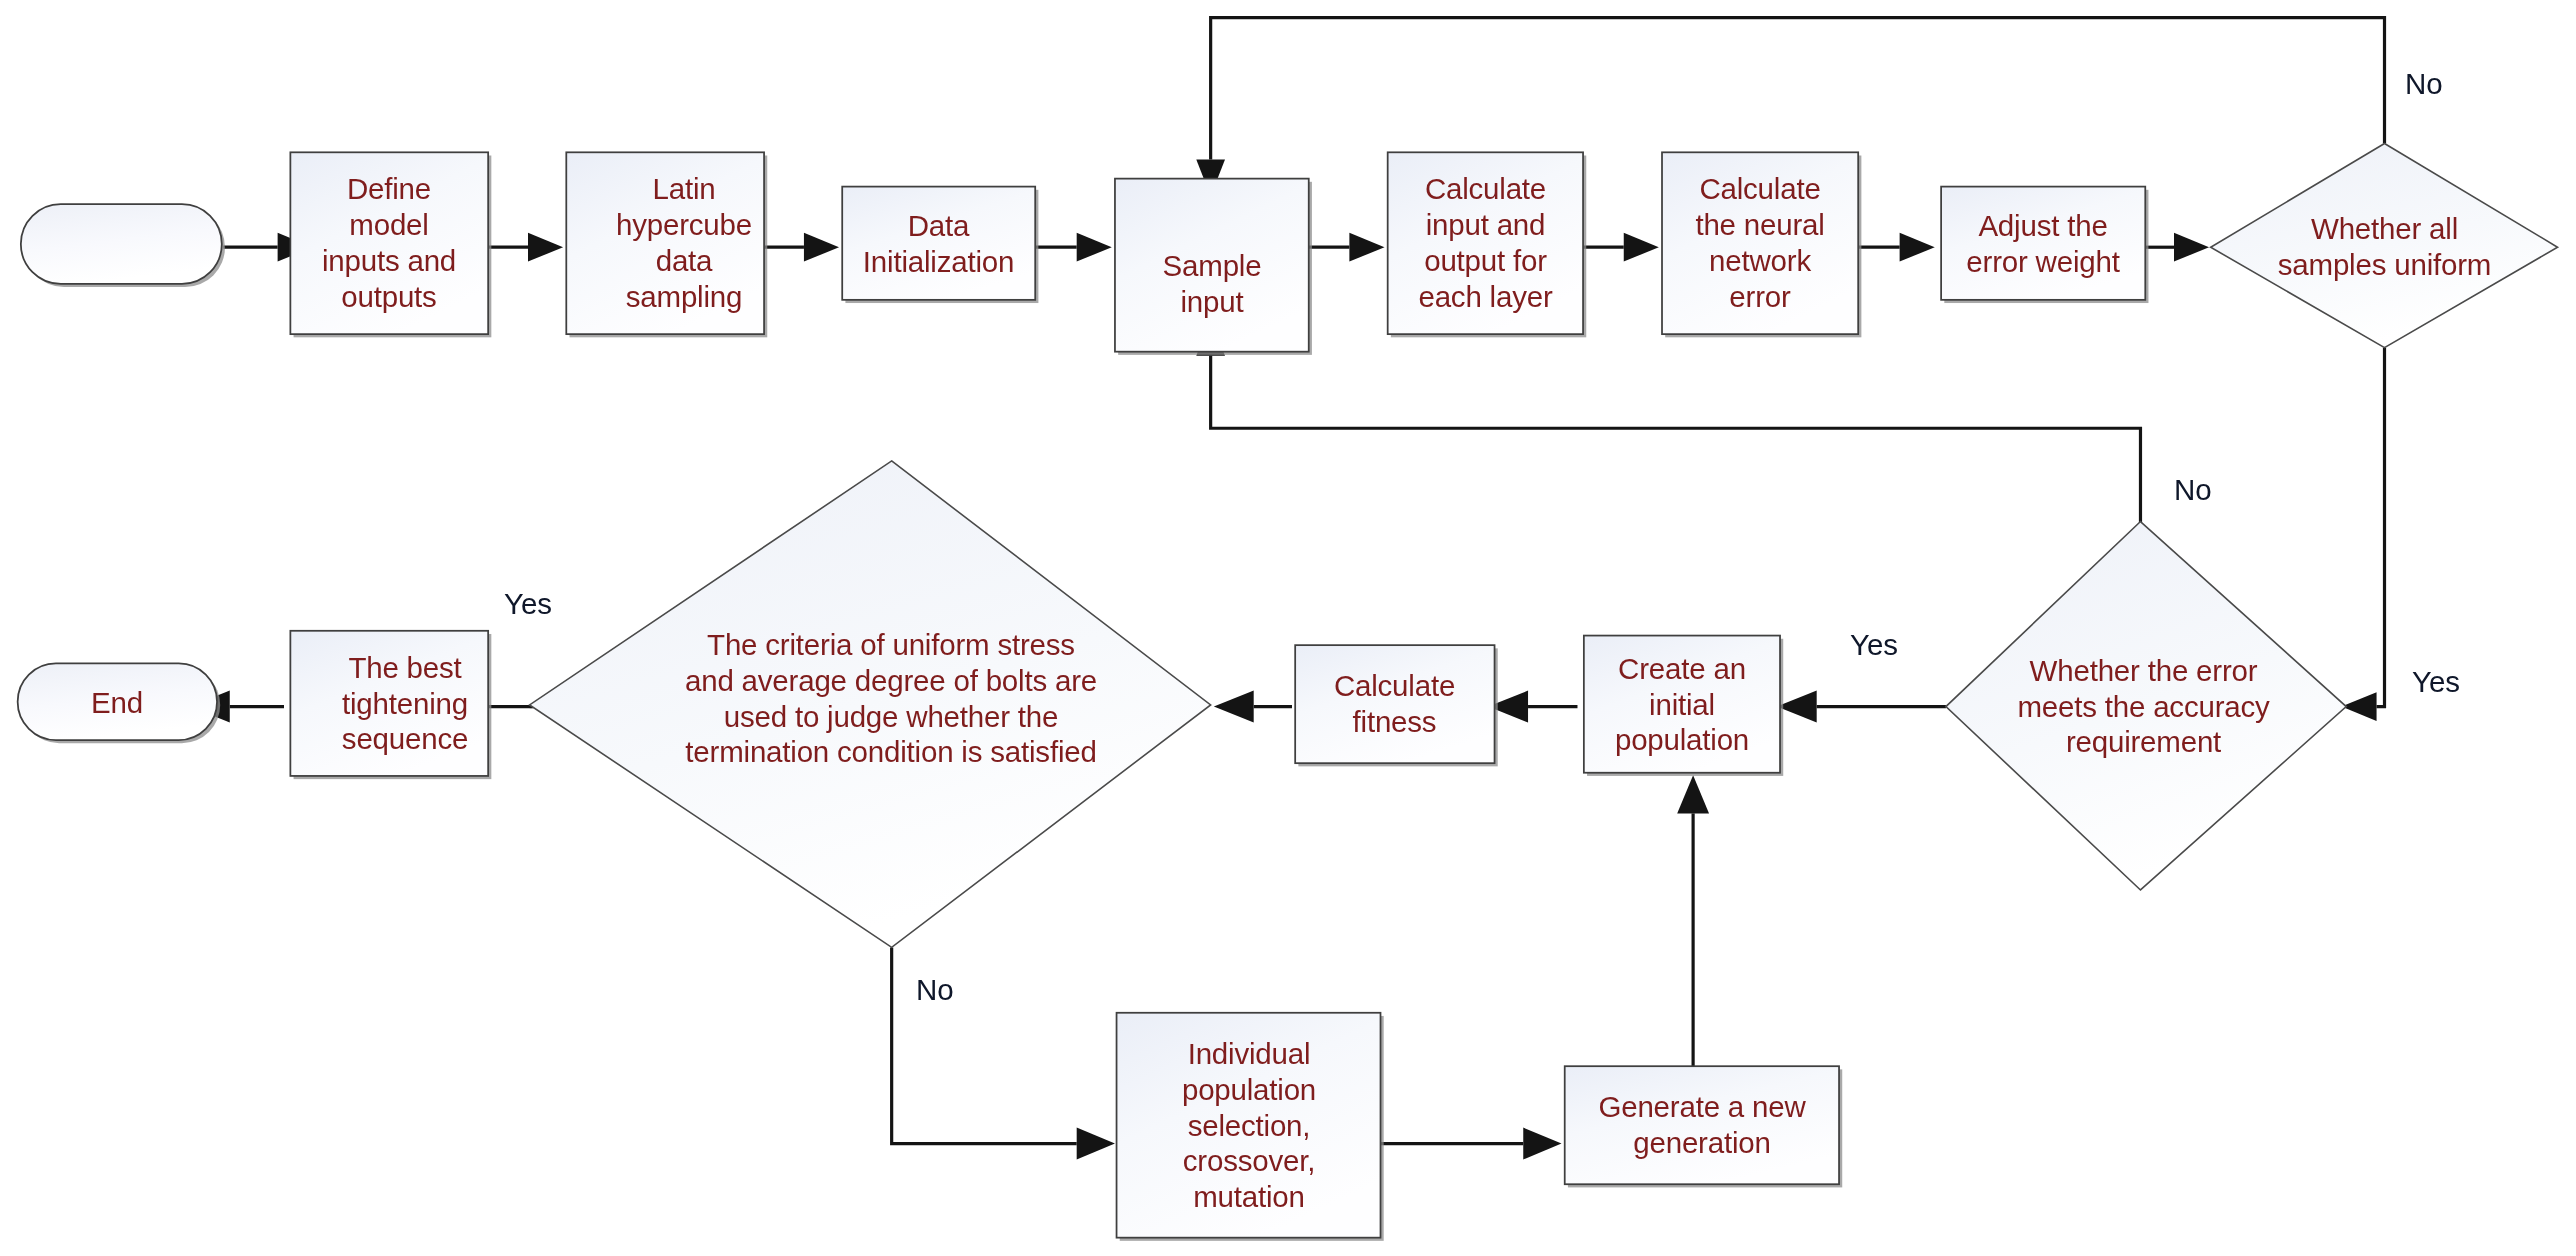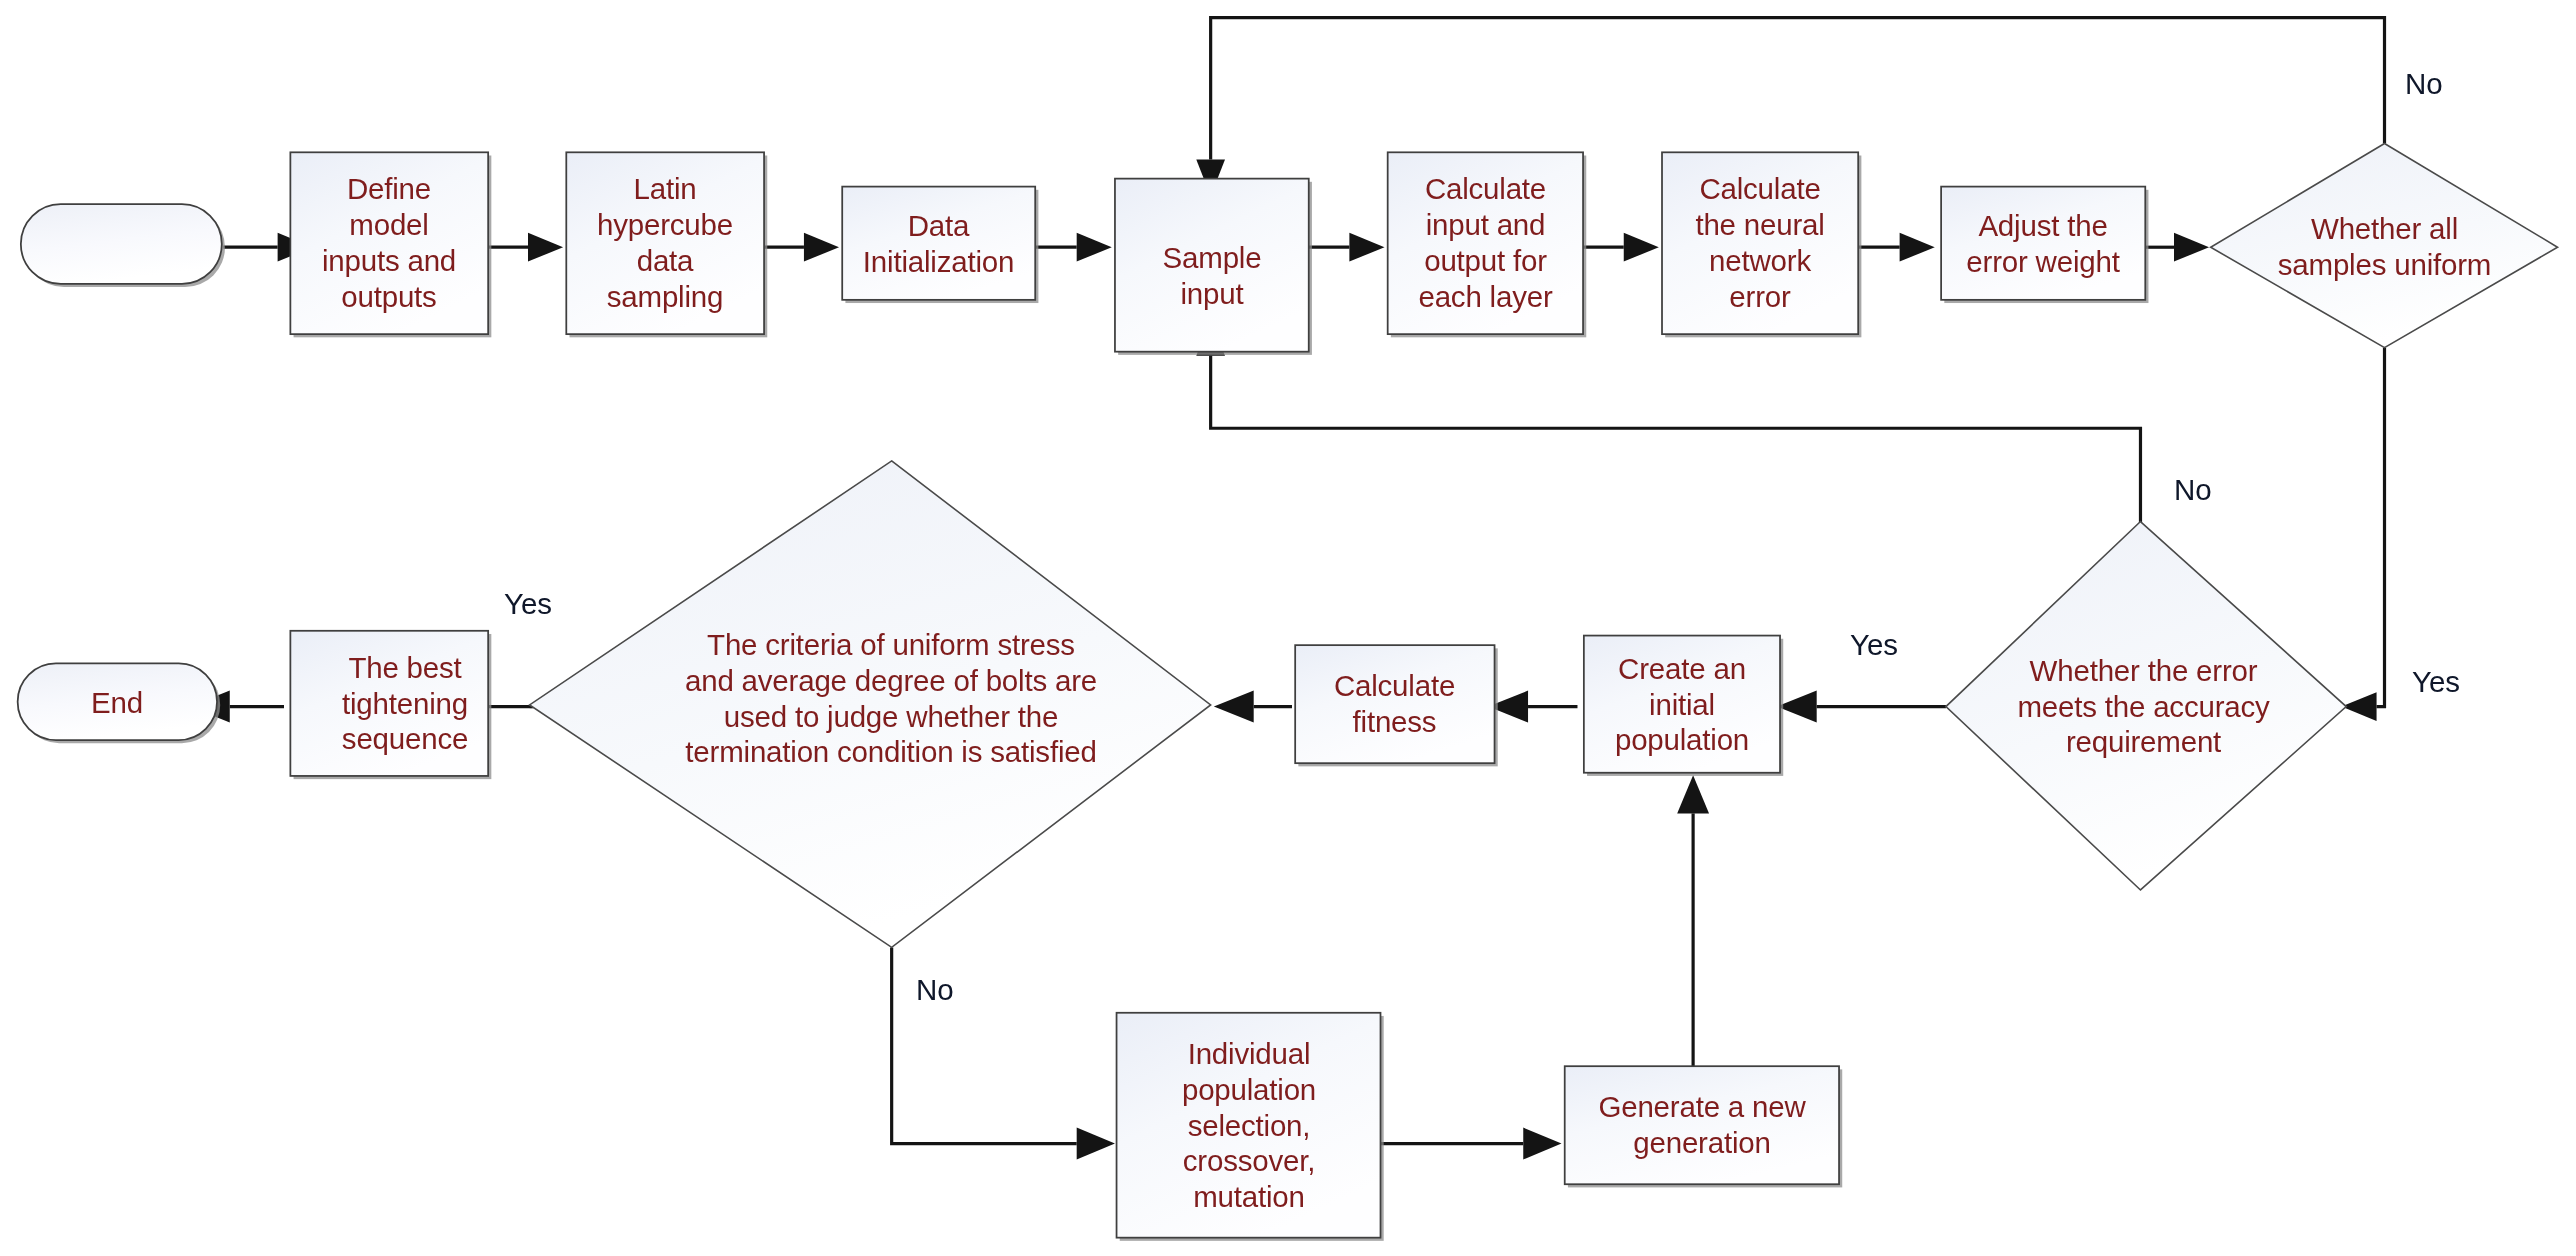--- a/index.html
+++ b/index.html
@@ -281,29 +281,29 @@
       </g>
     </g>
   </svg>
 
 
   <div class="node-label" style="left:290px; top:152px; width:198px; height:182px;">Define
 model
 inputs and
 outputs</div>
 
-  <div class="node-label" style="left:566px; top:152px; width:198px; height:182px;">Latin
+  <div class="node-label" style="left:566px; top:152px; width:198px; height:182px;padding-left:19px;">Latin
 hypercube
 data
 sampling</div>
 
   <div class="node-label" style="left:842px; top:187px; width:193px; height:113px;">Data
 Initialization</div>
 
-  <div class="node-label" style="left:1115px; top:179px; width:194px; height:194px;">Sample
+  <div class="node-label" style="left:1115px; top:187px; width:194px; height:194px;">Sample
 input</div>
 
   <div class="node-label" style="left:1388px; top:152px; width:195px; height:182px;">Calculate
 input and
 output for
 each layer</div>
 
   <div class="node-label" style="left:1662px; top:152px; width:196px; height:182px;">Calculate
 the neural
 network

